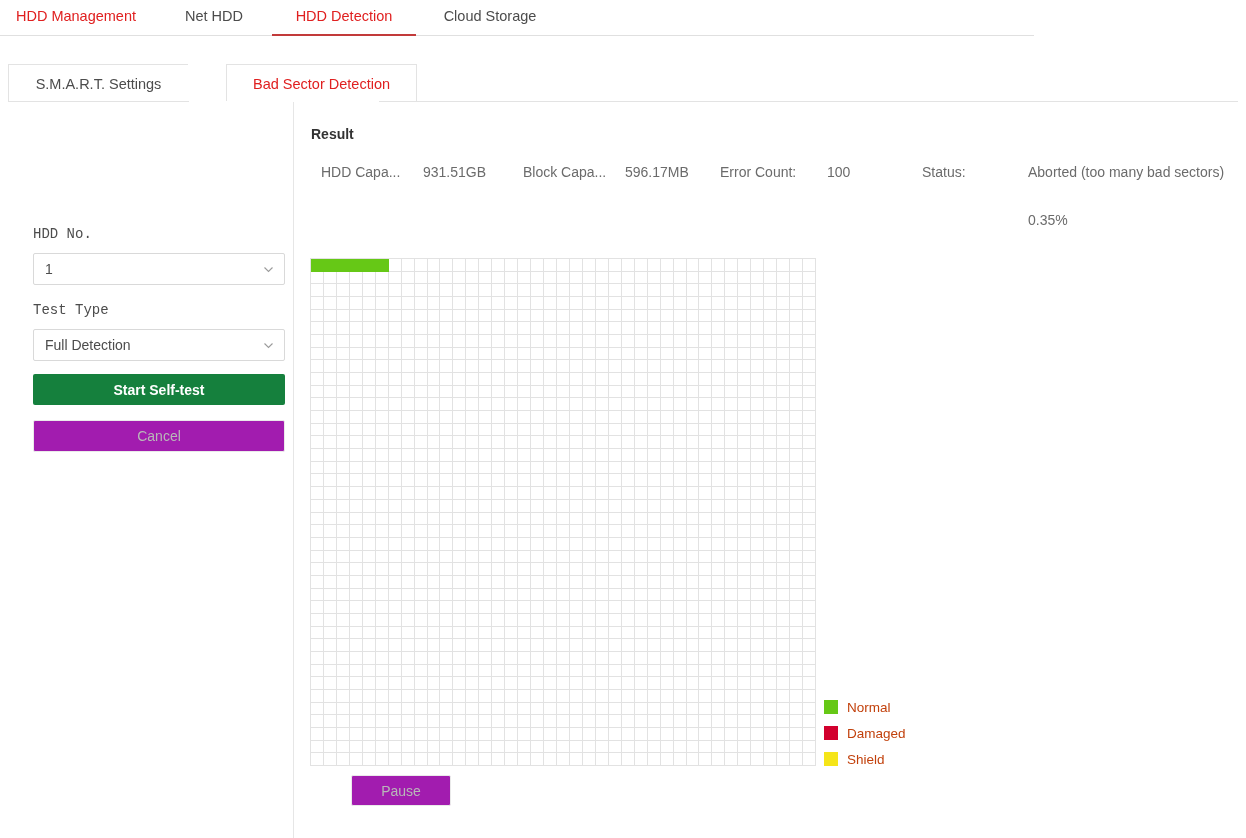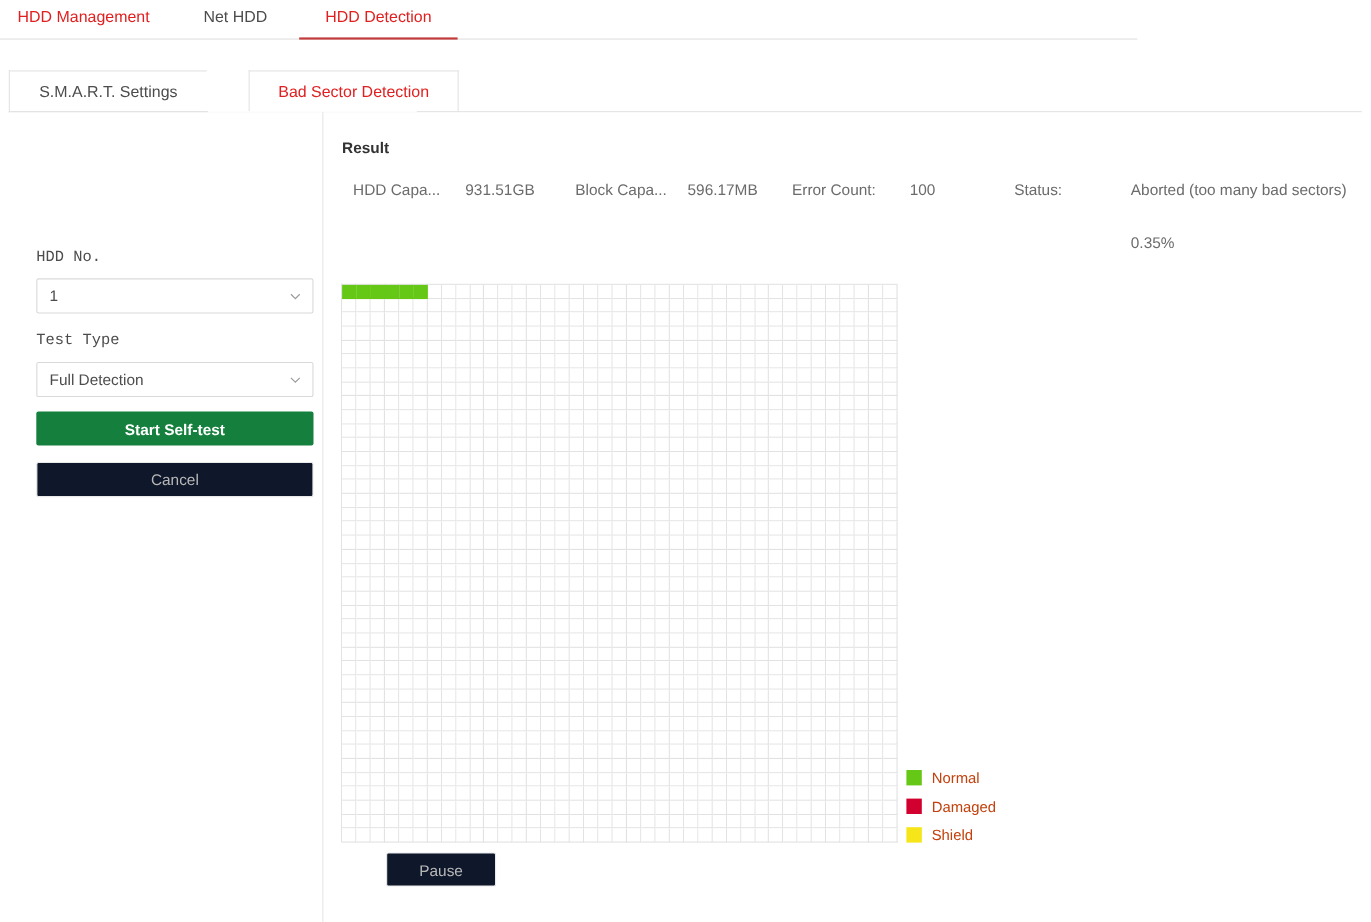--- a/index.html
+++ b/index.html
@@ -169,21 +169,21 @@
     font-size: 14px;
     font-weight: bold;
     cursor: pointer;
     padding: 0;
   }
   .btn-disabled {
     position: absolute;
     left: 33px;
     width: 252px;
     height: 32px;
-    background: #0f172a;
+    background: #a21caf;
     color: #b8b8b8;
     border: 1px solid #eaeaea;
     box-sizing: border-box;
     border-radius: 2px;
     font-family: "Liberation Sans", sans-serif;
     font-size: 14px;
     cursor: default;
     padding: 0;
   }
   #btn-cancel { top: 318px; }
@@ -279,20 +279,23 @@
 
 <div class="topnav">
   <div class="topnav-item" id="tab-hdd-management" style="color:#e02020;">
     <span>HDD Management</span>
   </div>
   <div class="topnav-item" id="tab-net-hdd">
     <span>Net HDD</span>
   </div>
   <div class="topnav-item active" id="tab-hdd-detection">
     <span>HDD Detection</span>
+  </div>
+  <div class="topnav-item" id="tab-cloud-storage">
+    <span>Cloud Storage</span>
   </div>
 </div>
 
 <div class="subtabs">
   <div class="subtab first">
     <span>S.M.A.R.T. Settings</span>
   </div>
   <div class="subtab active">
     <span>Bad Sector Detection</span>
   </div>

